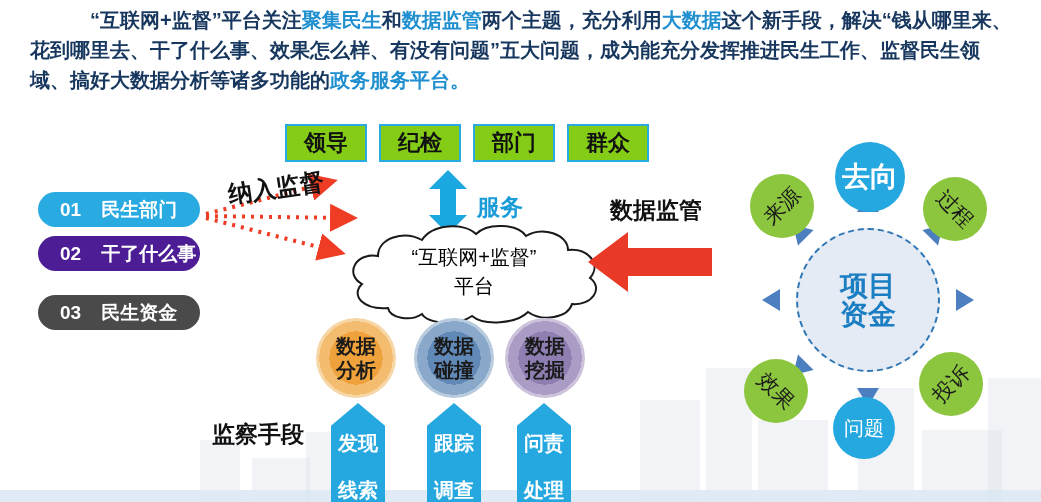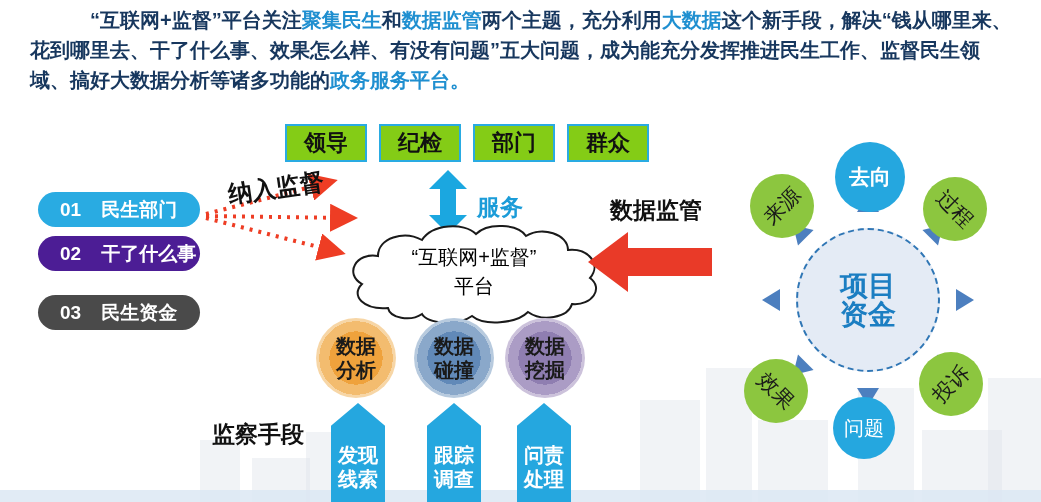--- a/index.html
+++ b/index.html
@@ -57,21 +57,21 @@
     font-size:20px;line-height:24px;font-weight:bold;color:#1a1a1a;text-align:center;
   }
   .pc-orange{left:316px;background:radial-gradient(circle,#EFA23C 0 47%,#F3BC6F 47% 65%,#F7D6A6 65% 82%,#FBEAD0 82% 100%);}
   .pc-blue{left:414px;background:radial-gradient(circle,#6189B8 0 47%,#8AA8CA 47% 65%,#B7CADE 65% 82%,#DAE4EF 82% 100%);}
   .pc-purple{left:505px;background:radial-gradient(circle,#8F7EB1 0 47%,#AB9CC5 47% 65%,#CCC2DB 65% 82%,#E5DFEF 82% 100%);}
 
   
   .pent{
     position:absolute;top:403px;width:54px;height:99px;background:#25A7DF;z-index:2;
     clip-path:polygon(50% 0,100% 23%,100% 100%,0 100%,0 23%);
-    display:flex;flex-direction:column;align-items:center;justify-content:center;
+    display:flex;flex-direction:column;align-items:center;justify-content:space-between;
     padding-top:28px;box-sizing:border-box;
     color:#fff;font-weight:bold;font-size:20px;line-height:24px;text-align:center;
   }
   .pent-1{left:331px;}
   .pent-2{left:427px;}
   .pent-3{left:517px;}
 
   
   .hub{position:absolute;left:740px;top:142px;width:301px;height:330px;z-index:1;}
   .hub-center{
@@ -84,21 +84,21 @@
     position:absolute;left:117px;top:149px;width:0;height:0;z-index:1;
     border-left:11px solid transparent;border-right:11px solid transparent;
     border-bottom:18px solid #4C7FBF;transform-origin:11px 9px;
   }
   .sat{
     position:absolute;border-radius:50%;display:flex;align-items:center;justify-content:center;
     text-align:center;z-index:2;
   }
   .sat-blue{background:#25A7DF;color:#fff;}
   .sat-green{background:#8CC63F;color:#1a1a1a;}
-  .sat-quxiang{left:95px;top:0px;width:70px;height:70px;font-size:21px;font-weight:bold;}
+  .sat-quxiang{left:95px;top:0px;width:70px;height:70px;font-size:28px;font-weight:bold;}
   .sat-laiyuan{left:10px;top:32px;width:64px;height:64px;font-size:21px;}
   .sat-guocheng{left:183px;top:35px;width:64px;height:64px;font-size:21px;}
   .sat-xiaoguo{left:4px;top:217px;width:64px;height:64px;font-size:21px;}
   .sat-tousu{left:179px;top:210px;width:64px;height:64px;font-size:21px;}
   .sat-wenti{left:93px;top:255px;width:62px;height:62px;font-size:20px;}
   .rot-ccw{transform:rotate(-45deg);}
   .rot-cw{transform:rotate(45deg);}
 </style>
 </head>
 <body>

